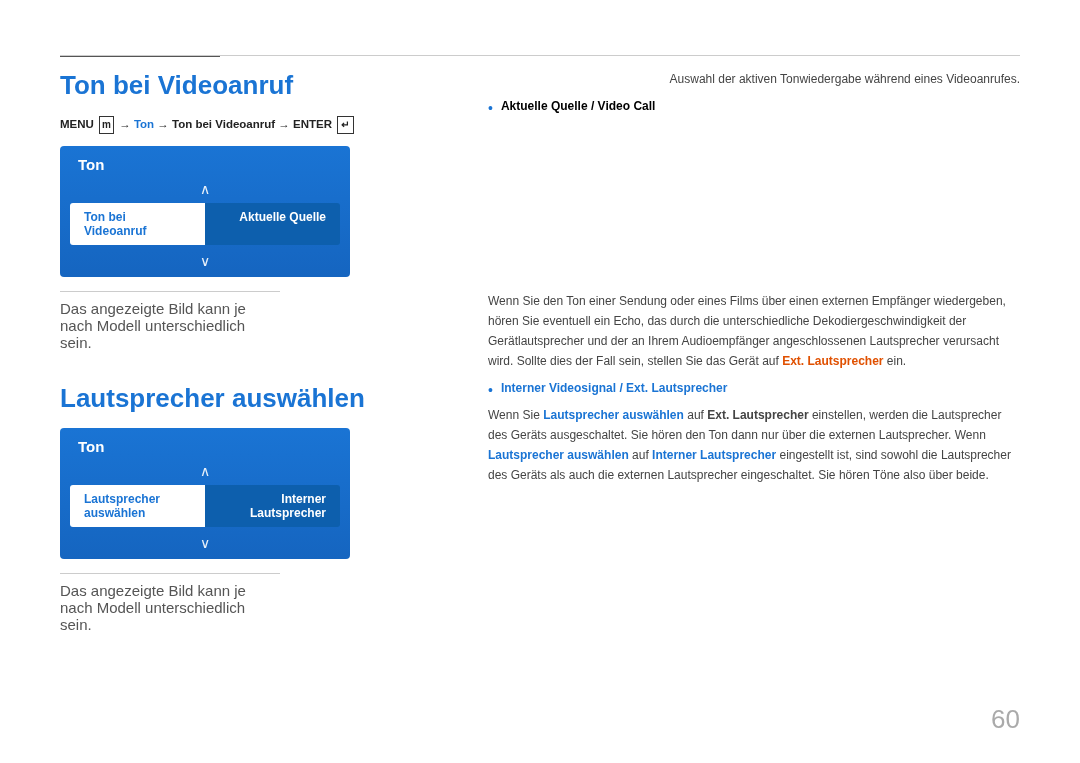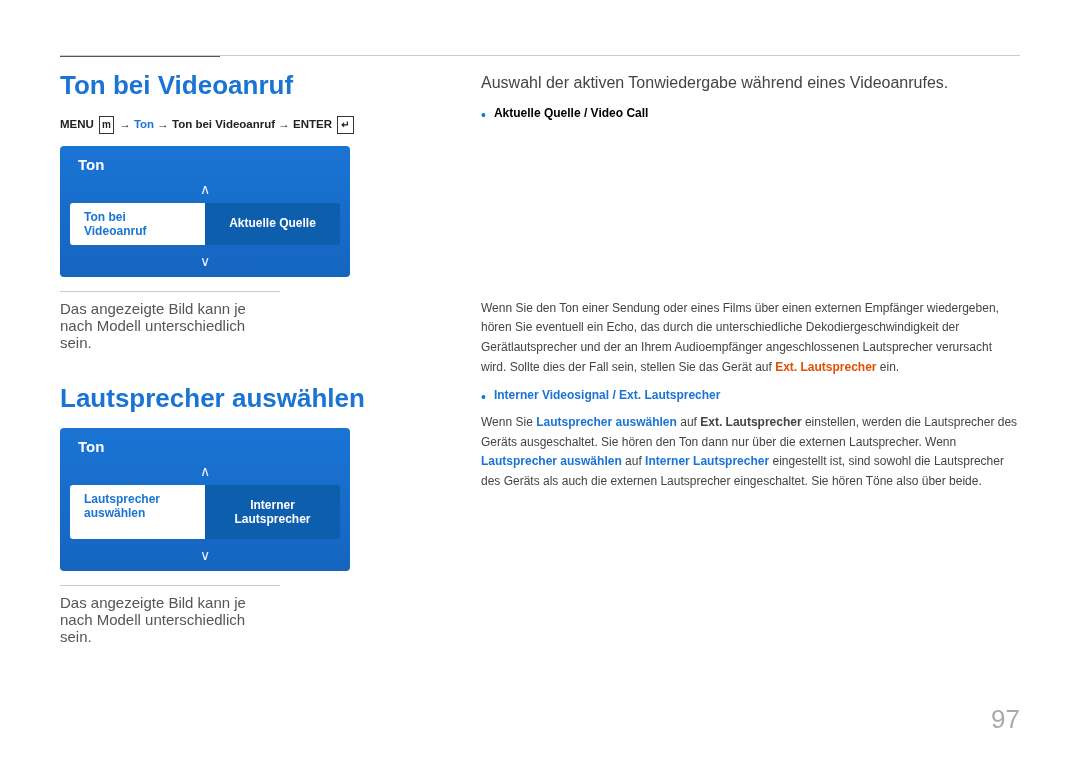--- a/index.html
+++ b/index.html
@@ -120,47 +120,48 @@
       font-size: 12px;
       font-weight: bold;
       padding: 7px 14px;
       flex: 1;
     }
     .tv-menu-item-value {
       background: #0d5fad;
       color: #fff;
       font-size: 12px;
       font-weight: bold;
-      padding: 13px 14px;
+      padding: 7px 14px;
       flex: 1;
-      text-align: center;
+      text-align: right;
     }
     .tv-menu-arrow-down {
       text-align: center;
       color: #fff;
       font-size: 14px;
       padding: 4px 0 8px 0;
       opacity: 0.9;
     }
 
     .note-text {
       font-size: 15px;
       color: #555;
       margin-top: 8px;
       border-top: 1px solid #ccc;
       padding-top: 8px;
       width: 220px;
     }
 
     
     .right-intro {
-      font-size: 16px;
+      font-size: 12px;
       color: #444;
       line-height: 1.6;
       margin-bottom: 10px;
+      text-align: right;
     }
 
     .bullet-item {
       display: flex;
       align-items: flex-start;
       margin-bottom: 8px;
       font-size: 12px;
     }
     .bullet-dot {
       color: #1a74d4;
@@ -194,21 +195,21 @@
     }
     .dash-note::before {
       content: '—';
       position: absolute;
       left: -4px;
     }
 
     .two-col-layout {
       display: flex;
       flex-direction: row;
-      gap: 1px;
+      gap: 8px;
       margin-top: 30px;
     }
 
     
     .page-number {
       position: absolute;
       bottom: 28px;
       right: 60px;
       font-size: 26px;
       color: #aaa;
@@ -311,15 +312,15 @@
         <p class="description-text">
           Wenn Sie <span class="bold color-blue">Lautsprecher auswählen</span> auf <span class="bold">Ext. Lautsprecher</span> einstellen, werden die Lautsprecher des Geräts ausgeschaltet. Sie hören den Ton dann nur über die externen Lautsprecher. Wenn <span class="bold color-blue">Lautsprecher auswählen</span> auf <span class="bold color-blue">Interner Lautsprecher</span> eingestellt ist, sind sowohl die Lautsprecher des Geräts als auch die externen Lautsprecher eingeschaltet. Sie hören Töne also über beide.
         </p>
 
       </div>
 
     </div>
 
   </div>
 
-  <div class="page-number">97</div>
+  <div class="page-number">60</div>
 
 </div>
 
 </body></html>

